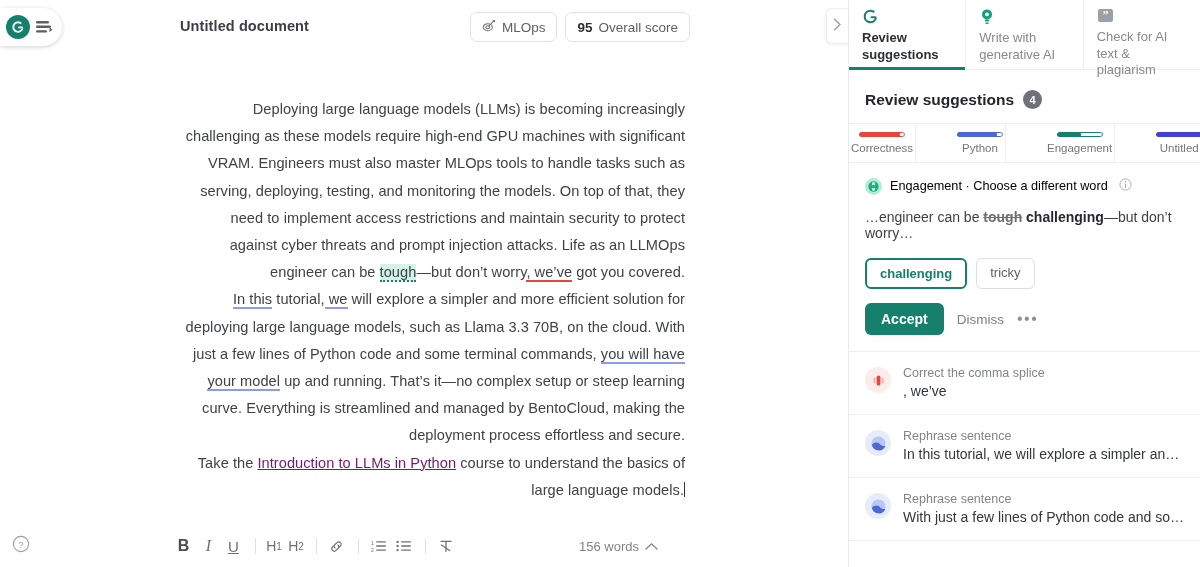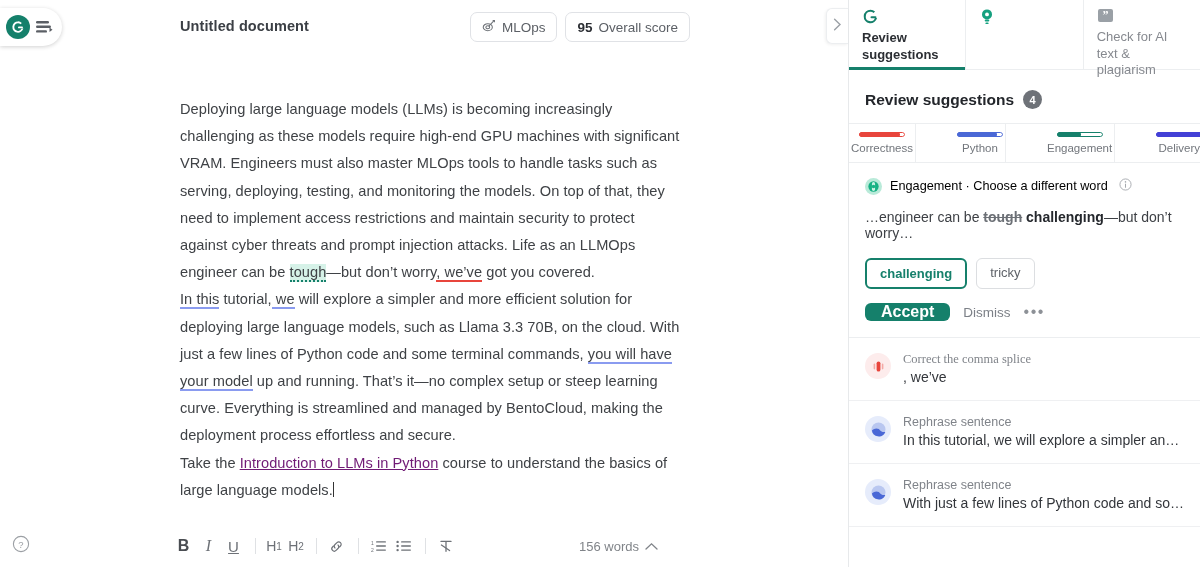--- a/index.html
+++ b/index.html
@@ -65,21 +65,21 @@
 
   
   .doc-body {
     position: absolute; left: 180px; top: 96px;
     width: 505px;
     font-size: 14.6px;
     line-height: 27.2px;
     color: #3f4246;
     letter-spacing: .05px;
   }
-  .doc-body p { margin: 0; }
+  .doc-body p { margin: 0; text-align: right; }
   .doc-body p + p { margin-top: 0px; }
 
   .hl-engagement {
     background: #d6f2e8;
     border-bottom: 2px dotted #15806b;
     padding-bottom: 0px;
   }
   .u-red { border-bottom: 2px solid #e8453c; }
   .u-blue { border-bottom: 2px solid #8a9bf0; }
   .doc-link { color: #701a75; text-decoration: underline; cursor: pointer; }
@@ -203,22 +203,22 @@
   .chips { display: flex; gap: 9px; margin-bottom: 14px; }
   .chip {
     border-radius: 6px; padding: 6px 13px;
     font-size: 13px; cursor: pointer; background: #fff;
   }
   .chip.sel { border: 2px solid #15806b; color: #15806b; font-weight: bold; }
   .chip.alt { border: 1px solid #dcdee1; color: #5e6268; }
   .actions { display: flex; align-items: center; gap: 13px; }
   .accept-btn {
     background: #15806b; color: #fff; border: none;
-    border-radius: 6px; padding: 0 16px;
-    font-size: 16px; font-weight: bold; cursor: pointer;
+    border-radius: 6px; padding: 8px 16px;
+    font-size: 14px; font-weight: bold; cursor: pointer;
     font-family: "Liberation Sans", sans-serif;
   }
   .dismiss-btn {
     background: none; border: none; color: #7c8087;
     font-size: 13.5px; cursor: pointer;
     font-family: "Liberation Sans", sans-serif;
   }
   .more-btn { color: #8d9197; font-size: 16px; letter-spacing: 1.5px; cursor: pointer; line-height: 10px; }
 
   .sugg-list { display: flex; flex-direction: column; }
@@ -380,20 +380,21 @@
       </div>
       <div class="side-tab">
         <span class="tab-ico">
           <svg width="16" height="18" viewBox="0 0 16 18">
             <circle cx="8" cy="6.4" r="5" fill="#15a07f"></circle>
             <circle cx="8" cy="6.4" r="1.9" fill="#fff"></circle>
             <rect x="5.7" y="11.6" width="4.6" height="1.8" rx=".9" fill="#15a07f"></rect>
             <rect x="6.4" y="14.4" width="3.2" height="1.7" rx=".85" fill="#15a07f"></rect>
           </svg>
         </span>
+        <span class="tab-label">Write with generative AI</span>
       </div>
       <div class="side-tab">
         <span class="tab-ico">
           <svg width="17" height="17" viewBox="0 0 17 17">
             <rect x="1" y="1" width="15" height="13" rx="2" fill="#9aa0a6"></rect>
             <text x="8.5" y="11.4" text-anchor="middle" font-size="12" font-weight="bold" fill="#fff" font-family="Liberation Serif, serif">”</text>
           </svg>
         </span>
         <span class="tab-label">Check for AI text &amp; plagiarism</span>
       </div>
@@ -424,21 +425,21 @@
             <span class="outline" style="border-color:#15806b;"></span>
             <span class="fill" style="width:52%;background:#15806b;"></span>
           </span>
           <span class="cat-label">Engagement</span>
         </div>
         <div class="cat">
           <span class="cat-bar">
             <span class="outline" style="border-color:#4340d6;"></span>
             <span class="fill" style="width:100%;background:#4340d6;"></span>
           </span>
-          <span class="cat-label">Delivery</span>
+          <span class="cat-label">Untitled</span>
         </div>
         <div class="cat">
           <span class="cat-bar">
             <span class="outline" style="border-color:#6e7278;"></span>
             <span class="fill" style="width:100%;background:#6e7278;"></span>
           </span>
           <span class="cat-label">Style guide</span>
         </div>
       </div>
 
@@ -480,21 +481,21 @@
     <div class="sugg-list" id="sugg-list">
         <div class="sugg-item">
           <span class="item-ico red">
             <svg width="13" height="13" viewBox="0 0 13 13">
               <rect x="4.6" y="1.4" width="3.8" height="10.2" rx="1.9" fill="#e8453c"></rect>
               <rect x="1.6" y="3.6" width="1.6" height="5.8" rx=".8" fill="#f4a9a5"></rect>
               <rect x="9.8" y="3.6" width="1.6" height="5.8" rx=".8" fill="#f4a9a5"></rect>
             </svg>
           </span>
           <span class="item-txt">
-            <span class="item-title" style="display: block; font-family: Liberation Serif, serif;">Correct the comma splice</span>
+            <span class="item-title" style="display: block;">Correct the comma splice</span>
             <span class="item-snippet" style="display: block;">, we’ve</span>
           </span>
         </div>
         <div class="sugg-item">
           <span class="item-ico blue">
             <svg width="15" height="15" viewBox="0 0 15 15">
               <circle cx="7.5" cy="7.5" r="7" fill="#b9c7f0"></circle>
               <path d="M.9 8.6a7 7 0 0 0 13.4 1.4A6.5 6.5 0 0 1 7.9 7 6.6 6.6 0 0 0 .9 8.6z" fill="#4a68d6"></path>
             </svg>
           </span>

